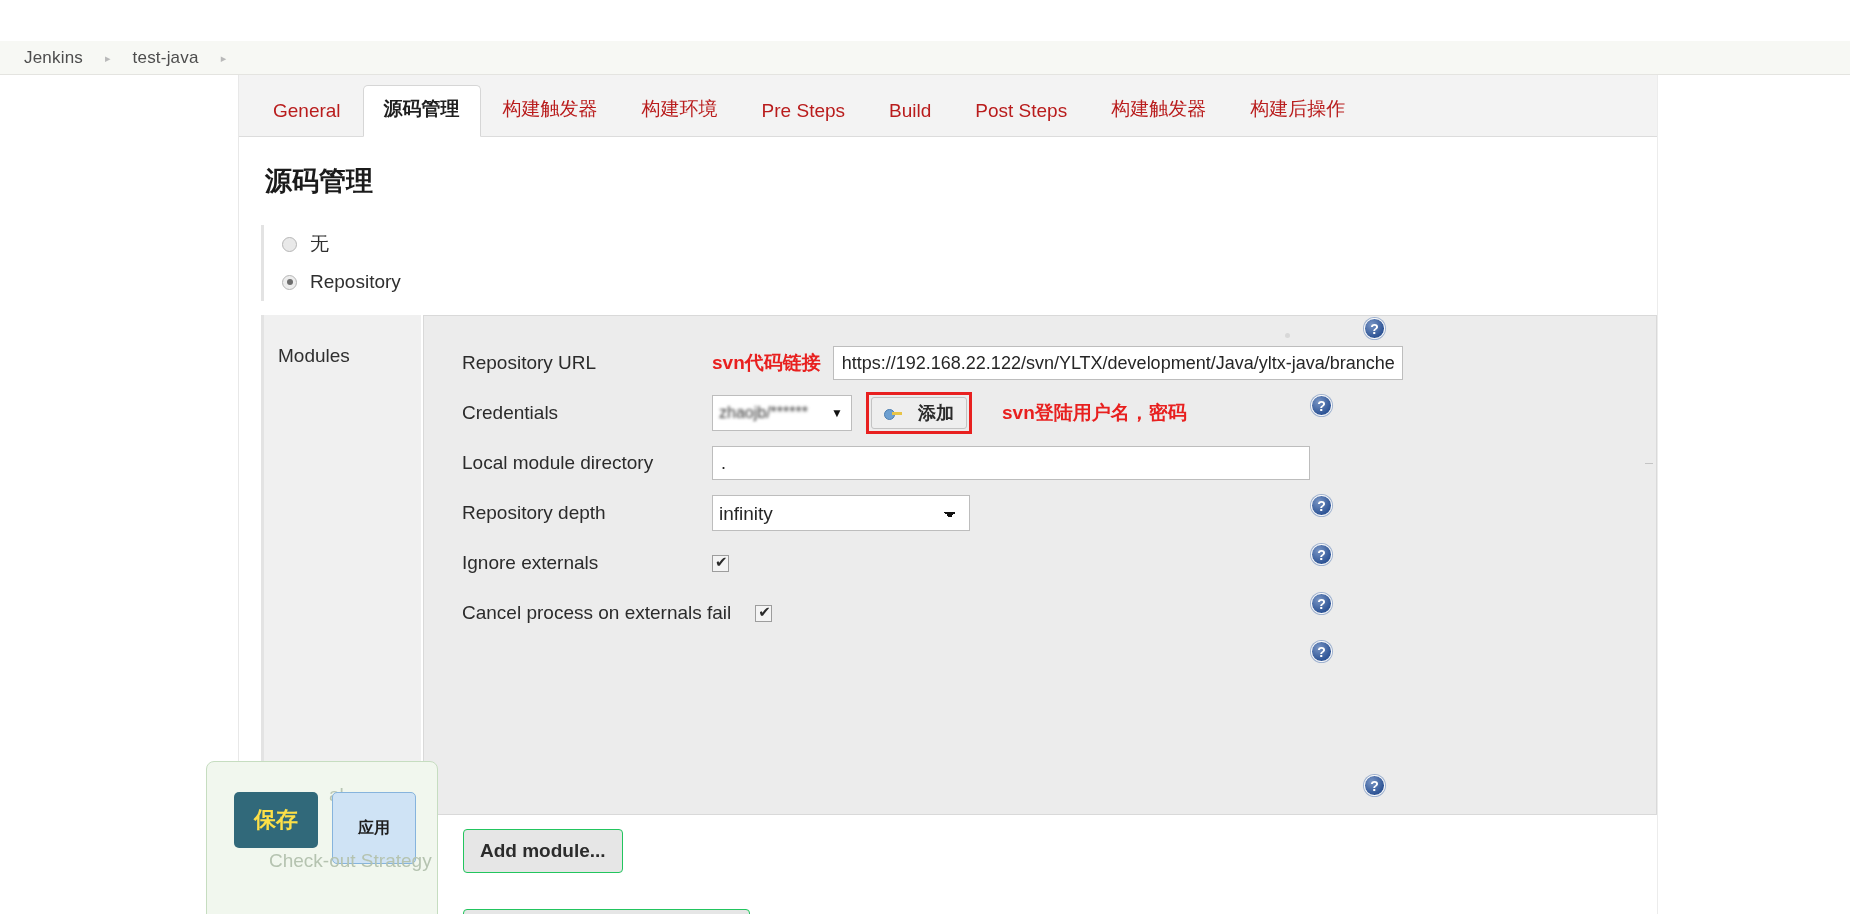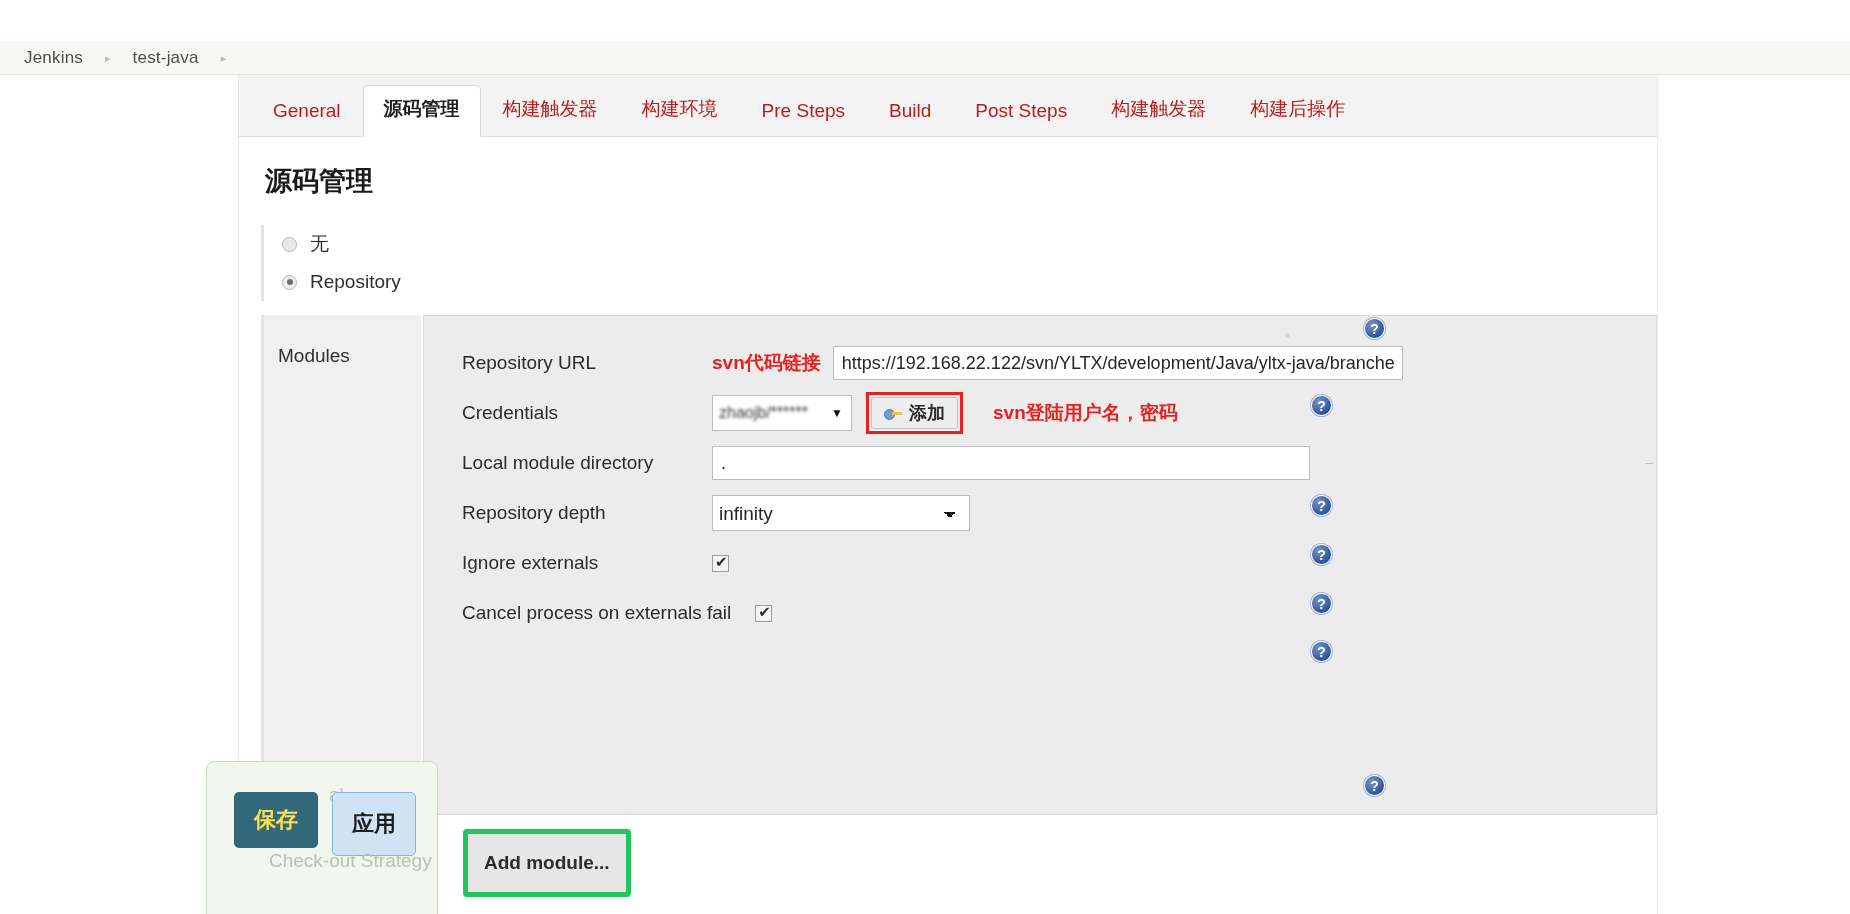--- a/index.html
+++ b/index.html
@@ -225,21 +225,21 @@
   
   .add-wrap {
     margin-left: 14px;
     border: 3px solid #e8201f;
     padding: 2px;
     display: inline-flex;
   }
   .btn-add {
     display: inline-flex;
     align-items: center;
-    gap: 7px;
+    gap: 16px;
     background: #eeeeee;
     border: 1px solid #c3c3c3;
     border-radius: 3px;
     height: 32px;
     padding: 0 12px;
     font-size: 18px;
     font-weight: bold;
     color: #2b2b2b;
     cursor: pointer;
   }
@@ -287,26 +287,26 @@
     line-height: 20px;
     text-align: center;
     flex: none;
     cursor: pointer;
   }
   .help-abs { position: absolute; }
 
   
   .gbtn {
     background: #e6e6e6;
-    border: 5px solid #22c55e;
+    border: 1px solid #22c55e;
     border-radius: 4px;
     font-size: 19px;
     font-weight: bold;
     color: #2c2c2c;
-    padding: 18px 16px;
+    padding: 10px 16px;
     cursor: pointer;
     font-family: "Liberation Sans", sans-serif;
   }
   .addmod-row { margin: 14px 0 0 224px; }
   .addcred-row { margin: 36px 0 0 224px; }
 
   
   .strategy-area {
     position: absolute;
     left: 224px;
@@ -347,23 +347,23 @@
     font-weight: bold;
     width: 84px; height: 56px;
     cursor: pointer;
     font-family: "Liberation Sans", sans-serif;
   }
   .btn-apply {
     background: #cfe3f5;
     color: #1e1e1e;
     border: 1px solid #86b4dd;
     border-radius: 5px;
-    font-size: 22px;
-    font-weight: bold;
-    width: 84px; height: 64px;
+    font-size: 16px;
+    font-weight: bold;
+    width: 84px; height: 72px;
     cursor: pointer;
     font-family: "Liberation Sans", sans-serif;
   }
   .ghost-al {
     position: absolute;
     left: 122px; top: 22px;
     font-size: 19px;
     color: #b9c6b4;
   }
   .ghost-strategy {

